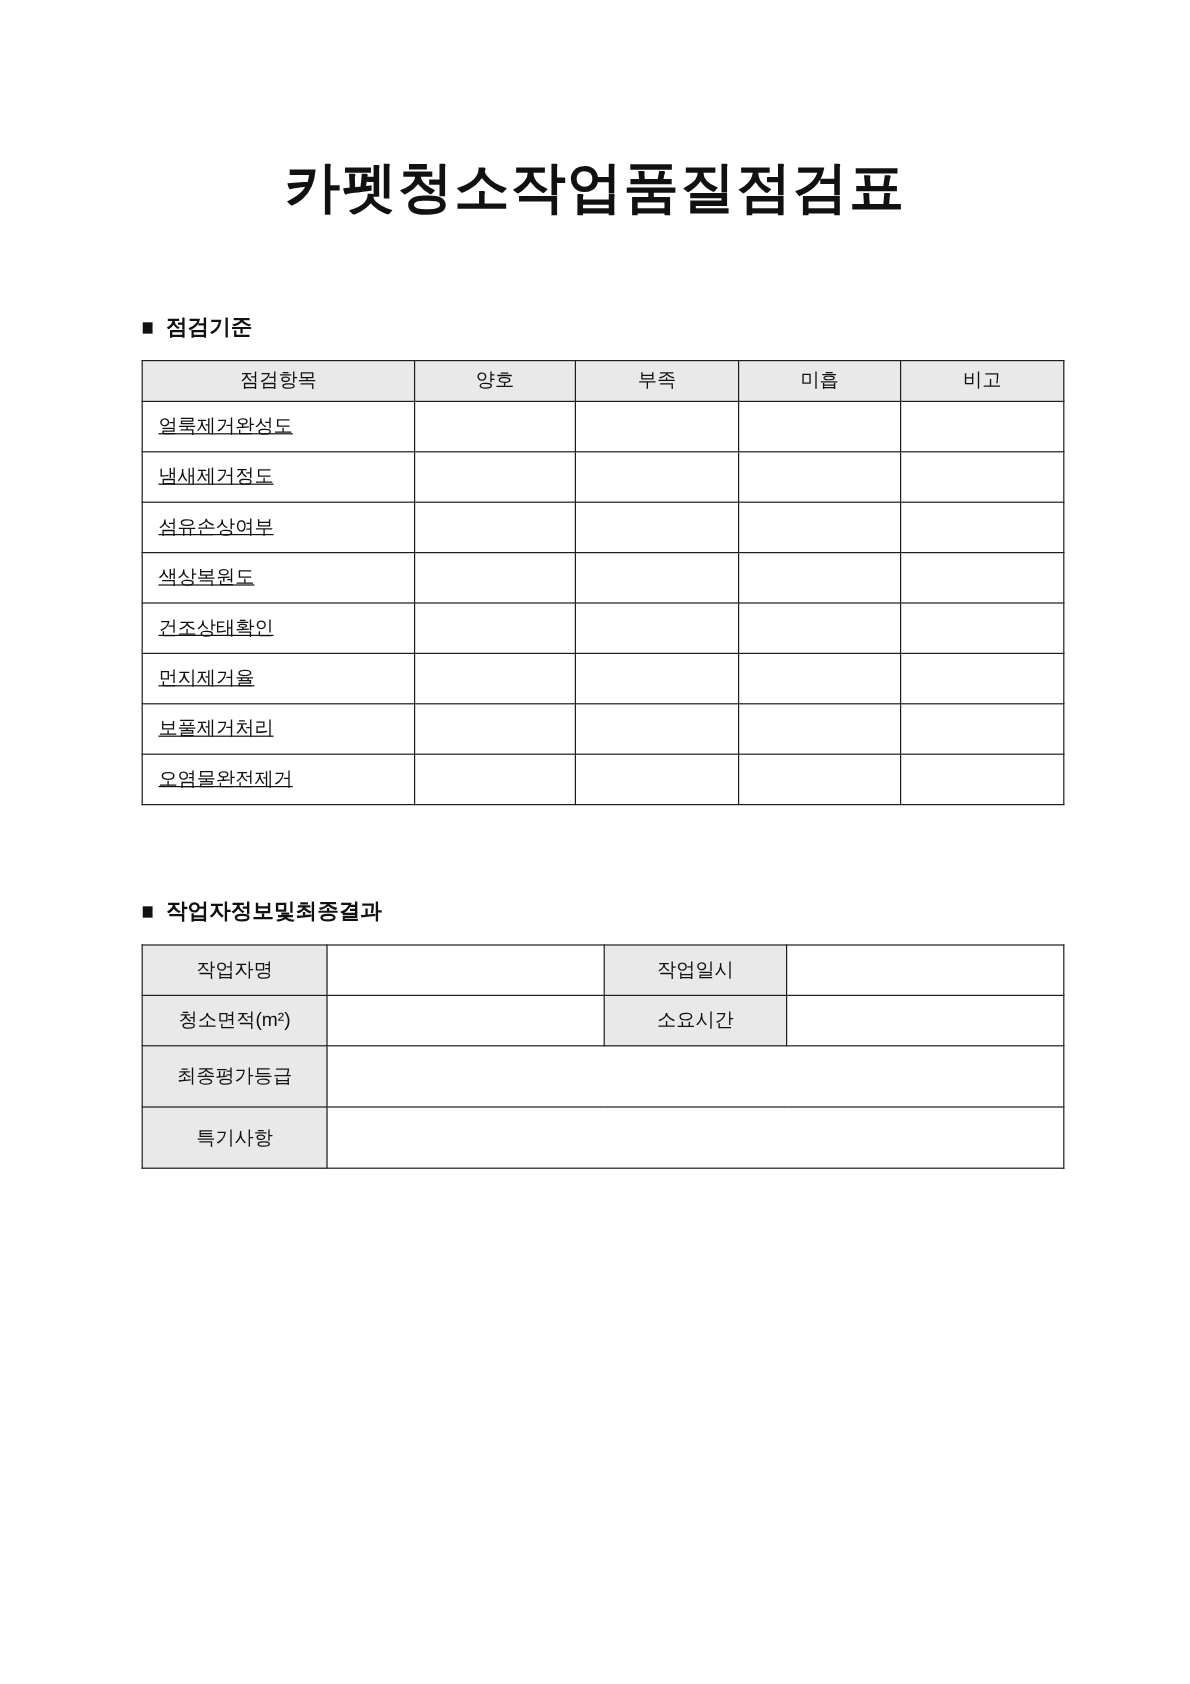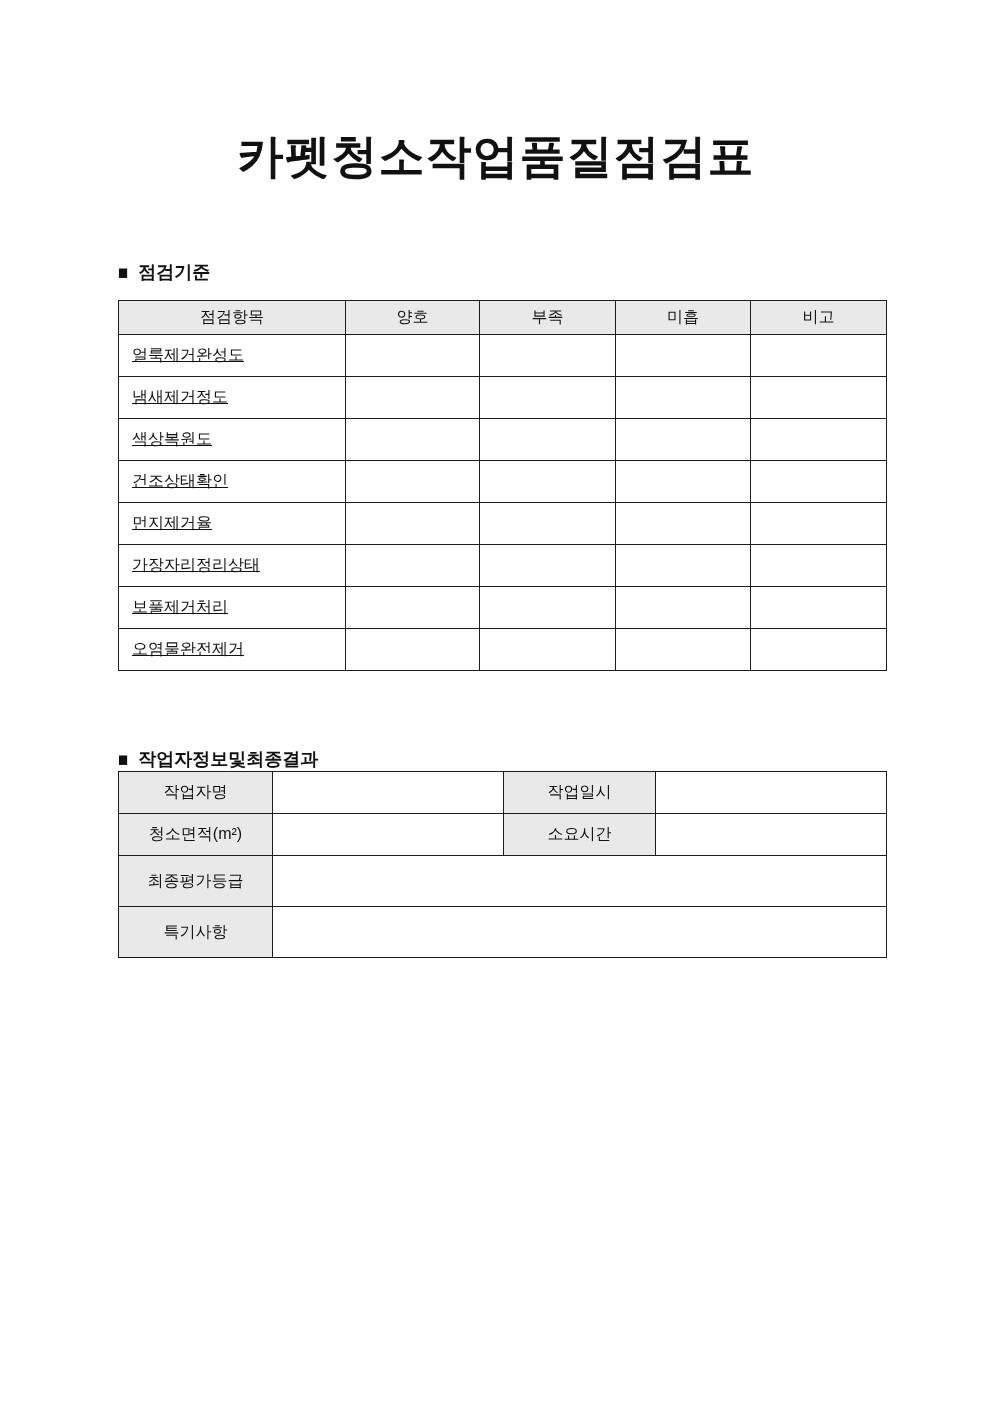--- a/index.html
+++ b/index.html
@@ -37,21 +37,21 @@
   }
   .heading-1 { margin-top: 72px; }
   .heading-2 { margin-top: 76px; }
   table {
     border-collapse: collapse;
     margin-left: 118px;
     width: 768px;
     table-layout: fixed;
   }
   .tbl-1 { margin-top: 16px; }
-  .tbl-2 { }
+  .tbl-2 { margin-top: 16px; }
   th, td {
     border: 1.5px solid #1c1c1c;
     font-size: 16px;
     font-weight: 400;
     vertical-align: middle;
     color: #111111;
   }
   .tbl-1 th {
     background: #e9e9e9;
     height: 34px;
@@ -107,42 +107,42 @@
         <td></td>
       </tr>
       <tr>
         <td class="item-cell">냄새제거정도</td>
         <td></td>
         <td></td>
         <td></td>
         <td></td>
       </tr>
       <tr>
+        <td class="item-cell">섬유손상여부</td>
+        <td></td>
+        <td></td>
+        <td></td>
+        <td></td>
+      </tr>
+      <tr>
         <td class="item-cell">색상복원도</td>
         <td></td>
         <td></td>
         <td></td>
         <td></td>
       </tr>
       <tr>
         <td class="item-cell">건조상태확인</td>
         <td></td>
         <td></td>
         <td></td>
         <td></td>
       </tr>
       <tr>
         <td class="item-cell">먼지제거율</td>
-        <td></td>
-        <td></td>
-        <td></td>
-        <td></td>
-      </tr>
-      <tr>
-        <td class="item-cell">가장자리정리상태</td>
         <td></td>
         <td></td>
         <td></td>
         <td></td>
       </tr>
       <tr>
         <td class="item-cell">보풀제거처리</td>
         <td></td>
         <td></td>
         <td></td>

